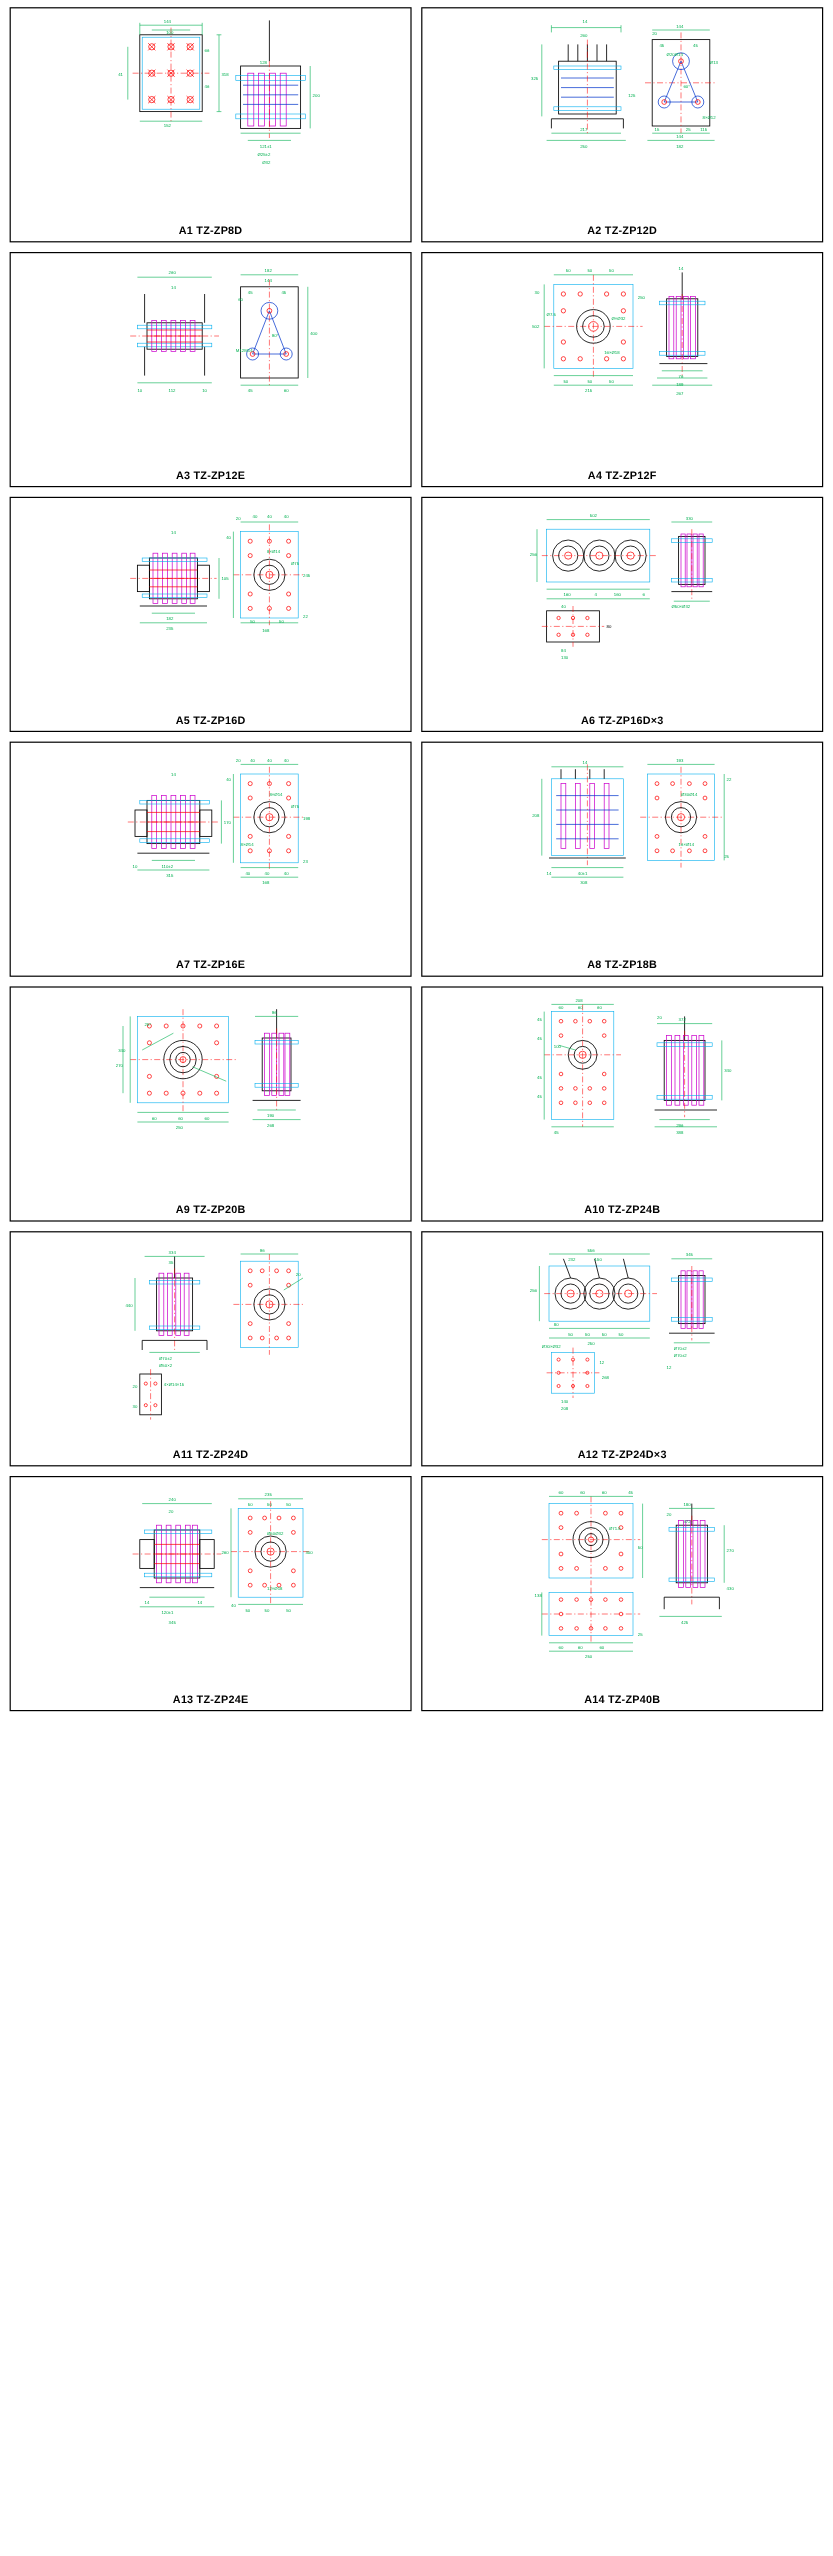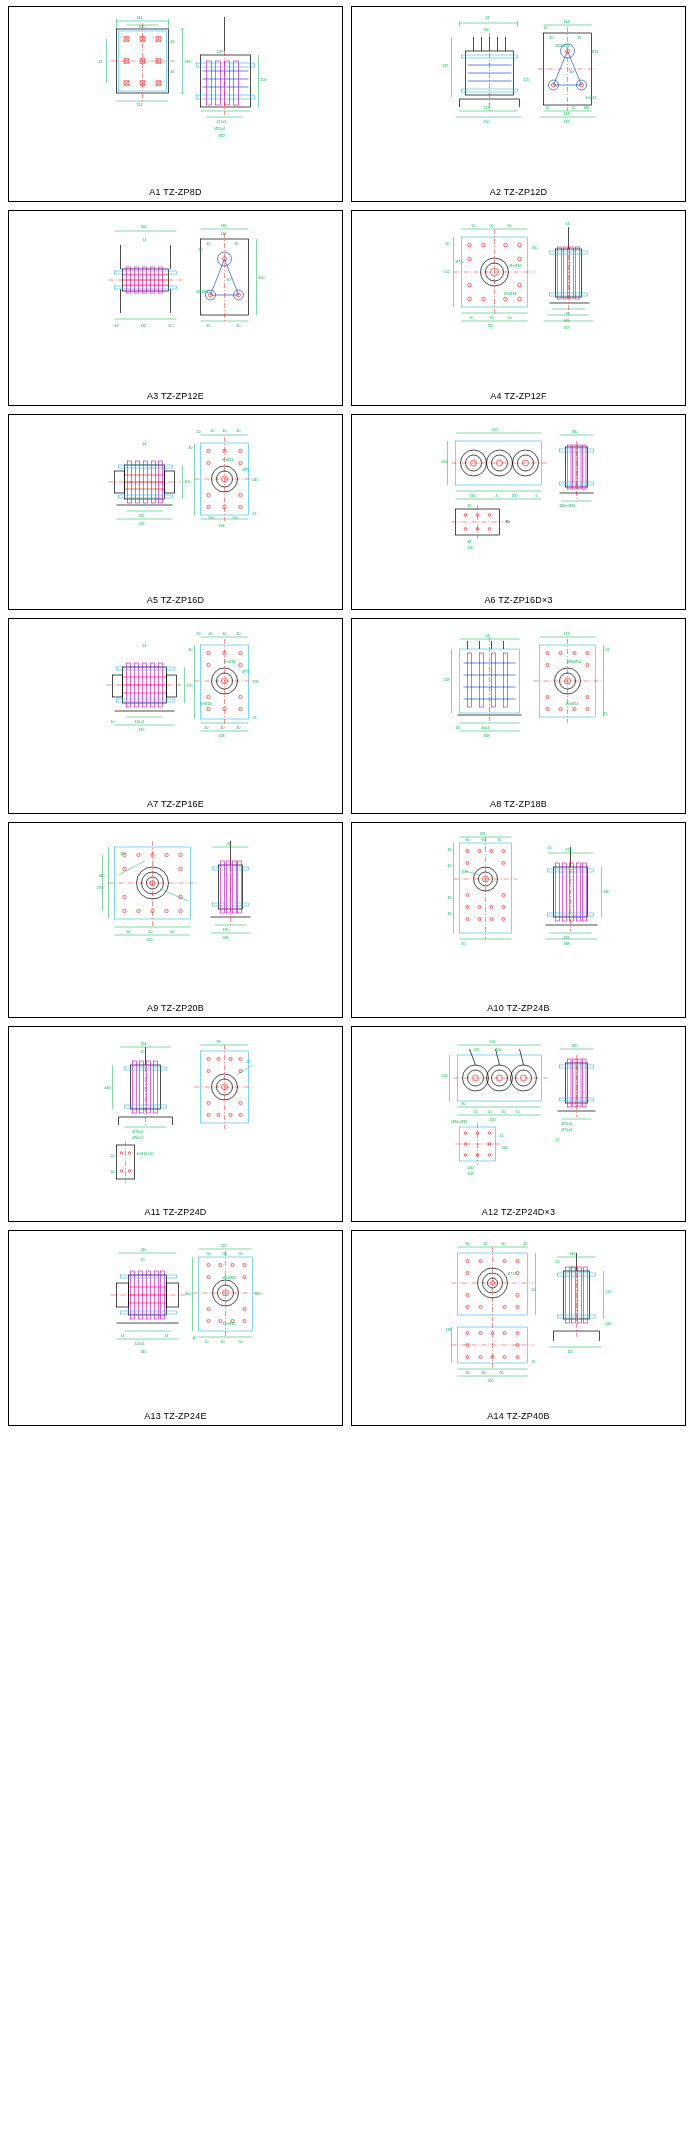--- a/index.html
+++ b/index.html
@@ -30,21 +30,21 @@
   .cell .canvas {
     position: absolute;
     left: 0; top: 0; right: 0; bottom: 26px;
     overflow: hidden;
   }
   .cell .caption {
     position: absolute;
     left: 0; right: 0; bottom: 4px;
     text-align: center;
     font-size: 9px;
-    font-weight: normal;
+    font-weight: bold;
     color: #000000;
     letter-spacing: 0.2px;
   }
   svg { display: block; }
   .dim   { stroke: #00b050; stroke-width: .5; fill: none; }
   .dimb  { stroke: #00aeef; stroke-width: .5; fill: none; }
   .outl  { stroke: #000000; stroke-width: .7; fill: none; }
   .ctr   { stroke: #ff0000; stroke-width: .45; fill: none; stroke-dasharray: 5 2 1 2; }
   .mag   { stroke: #cc00cc; stroke-width: .6; fill: none; }
   .blu   { stroke: #0033cc; stroke-width: .6; fill: none; }

